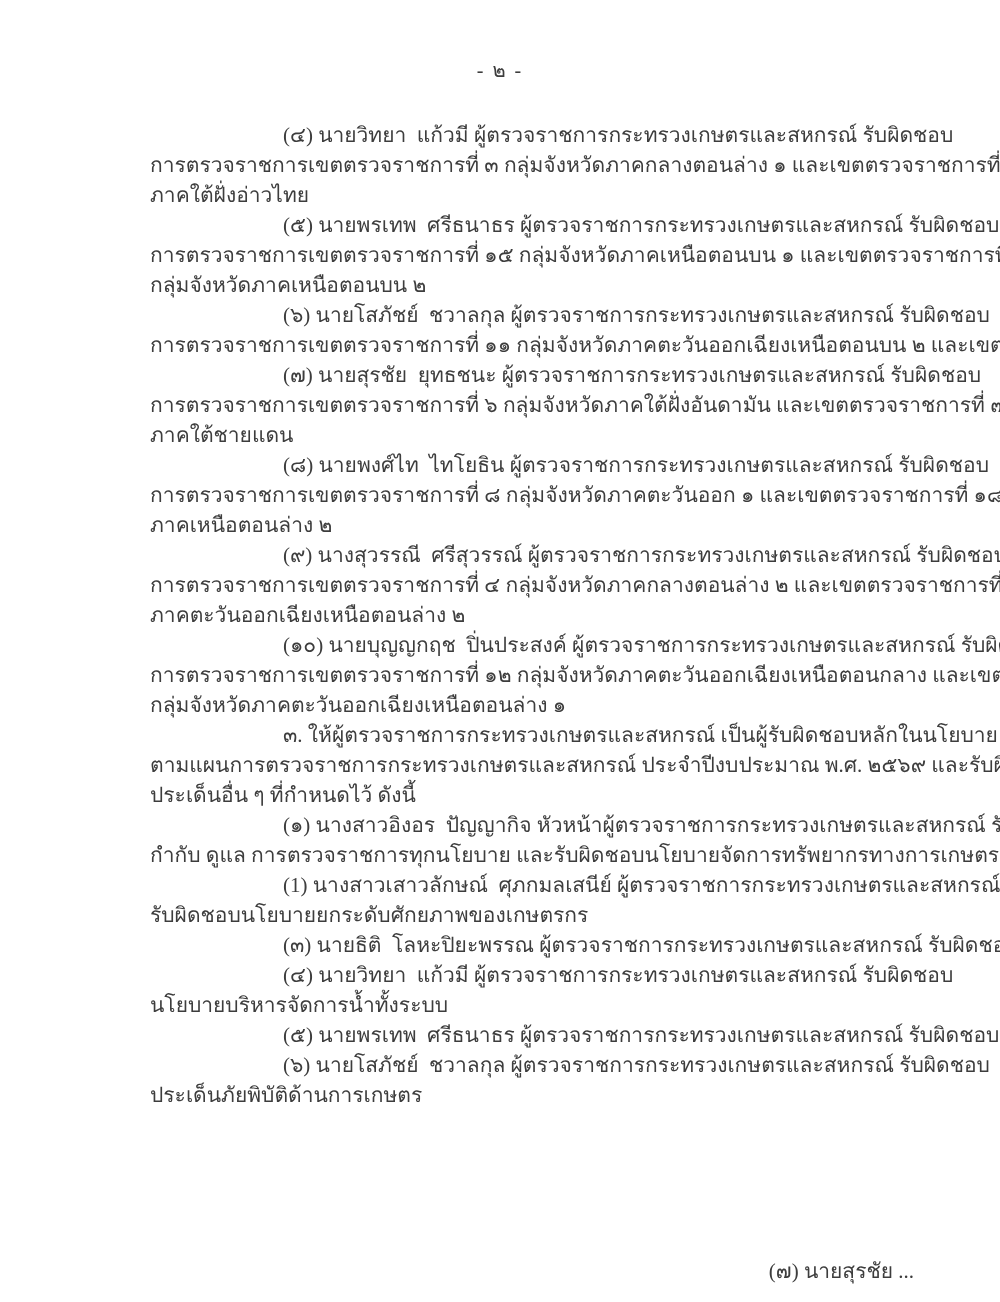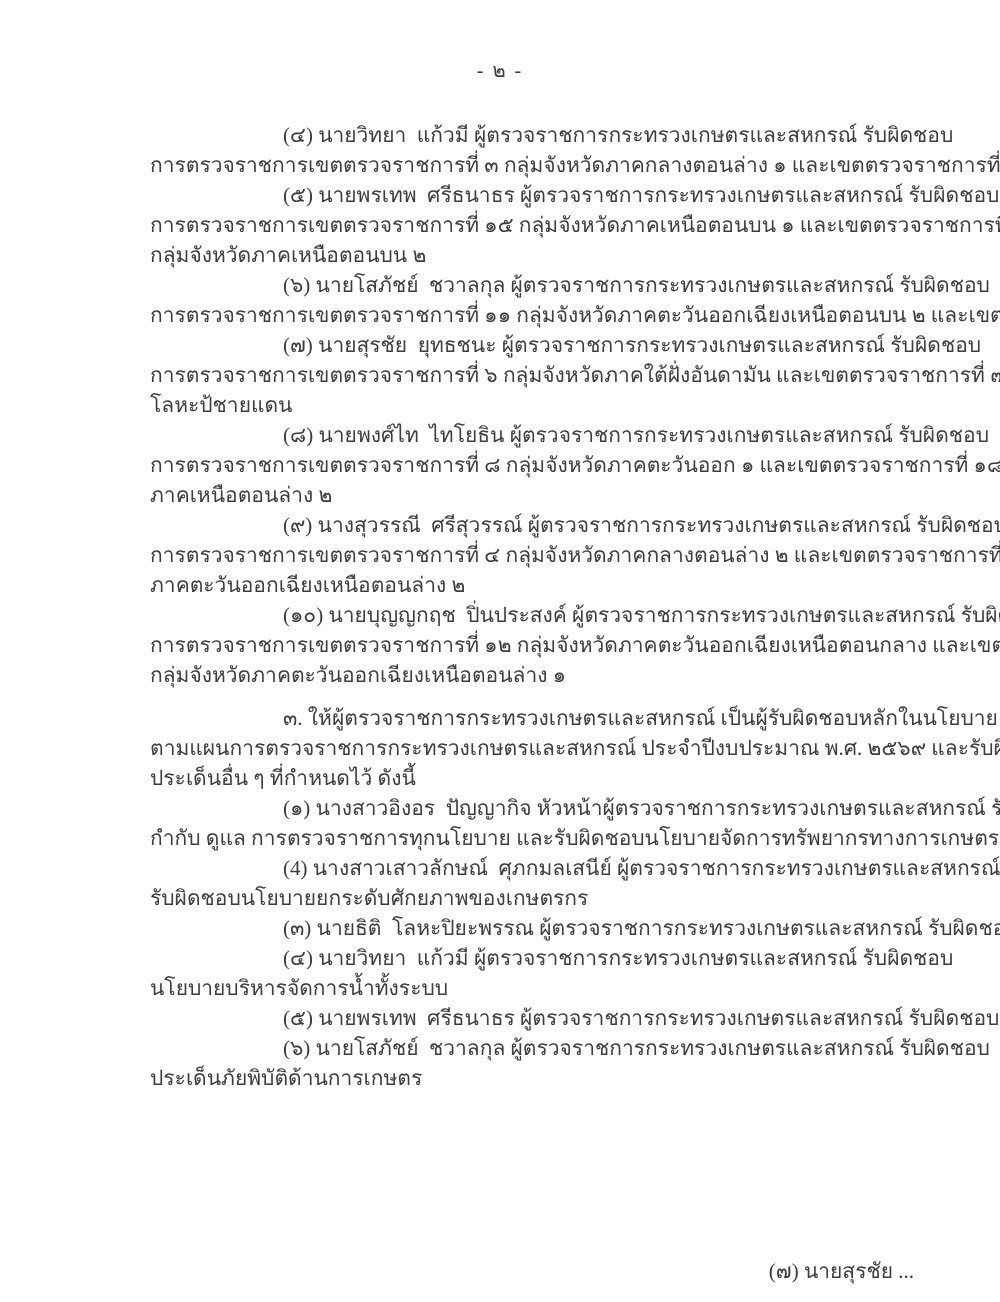--- a/index.html
+++ b/index.html
@@ -35,21 +35,20 @@
     line-height: 30px;
   }
   .line {
     white-space: pre;
     height: 30px;
   }
   .line.indent {
     padding-left: 133px;
   }
   .line.gap-before {
-    margin-top: 13px;
   }
   .footer-catchword {
     position: absolute;
     top: 1256px;
     right: 86px;
     font-size: 21px;
     line-height: 30px;
     white-space: pre;
   }
 </style>
@@ -57,43 +56,44 @@
 <body>
 
 <div class="page">
 
   <div class="page-number">- ๒ -</div>
 
   <div class="doc-body">
 
   <div class="line indent">(๔) นายวิทยา  แก้วมี ผู้ตรวจราชการกระทรวงเกษตรและสหกรณ์ รับผิดชอบ</div>
       <div class="line">การตรวจราชการเขตตรวจราชการที่ ๓ กลุ่มจังหวัดภาคกลางตอนล่าง ๑ และเขตตรวจราชการที่ ๕ กลุ่มจังหวัด</div>
+      <div class="line">ภาคใต้ฝั่งอ่าวไทย</div>
       <div class="line indent">(๕) นายพรเทพ  ศรีธนาธร ผู้ตรวจราชการกระทรวงเกษตรและสหกรณ์ รับผิดชอบ</div>
       <div class="line">การตรวจราชการเขตตรวจราชการที่ ๑๕ กลุ่มจังหวัดภาคเหนือตอนบน ๑ และเขตตรวจราชการที่ ๑๖</div>
       <div class="line">กลุ่มจังหวัดภาคเหนือตอนบน ๒</div>
       <div class="line indent">(๖) นายโสภัชย์  ชวาลกุล ผู้ตรวจราชการกระทรวงเกษตรและสหกรณ์ รับผิดชอบ</div>
       <div class="line">การตรวจราชการเขตตรวจราชการที่ ๑๑ กลุ่มจังหวัดภาคตะวันออกเฉียงเหนือตอนบน ๒ และเขตตรวจราชการที่ ๑๗</div>
       <div class="line indent">(๗) นายสุรชัย  ยุทธชนะ ผู้ตรวจราชการกระทรวงเกษตรและสหกรณ์ รับผิดชอบ</div>
       <div class="line">การตรวจราชการเขตตรวจราชการที่ ๖ กลุ่มจังหวัดภาคใต้ฝั่งอันดามัน และเขตตรวจราชการที่ ๗ กลุ่มจังหวัด</div>
-      <div class="line">โลหะป้ชายแดน</div>
+      <div class="line">ภาคใต้ชายแดน</div>
       <div class="line indent">(๘) นายพงศ์ไท  ไทโยธิน ผู้ตรวจราชการกระทรวงเกษตรและสหกรณ์ รับผิดชอบ</div>
       <div class="line">การตรวจราชการเขตตรวจราชการที่ ๘ กลุ่มจังหวัดภาคตะวันออก ๑ และเขตตรวจราชการที่ ๑๘ กลุ่มจังหวัด</div>
       <div class="line">ภาคเหนือตอนล่าง ๒</div>
       <div class="line indent">(๙) นางสุวรรณี  ศรีสุวรรณ์ ผู้ตรวจราชการกระทรวงเกษตรและสหกรณ์ รับผิดชอบ</div>
       <div class="line">การตรวจราชการเขตตรวจราชการที่ ๔ กลุ่มจังหวัดภาคกลางตอนล่าง ๒ และเขตตรวจราชการที่ ๑๔ กลุ่มจังหวัด</div>
       <div class="line">ภาคตะวันออกเฉียงเหนือตอนล่าง ๒</div>
       <div class="line indent">(๑๐) นายบุญญกฤช  ปิ่นประสงค์ ผู้ตรวจราชการกระทรวงเกษตรและสหกรณ์ รับผิดชอบ</div>
       <div class="line">การตรวจราชการเขตตรวจราชการที่ ๑๒ กลุ่มจังหวัดภาคตะวันออกเฉียงเหนือตอนกลาง และเขตตรวจราชการที่ ๑๓</div>
       <div class="line">กลุ่มจังหวัดภาคตะวันออกเฉียงเหนือตอนล่าง ๑</div>
       <div class="line indent gap-before">๓. ให้ผู้ตรวจราชการกระทรวงเกษตรและสหกรณ์ เป็นผู้รับผิดชอบหลักในนโยบาย</div>
       <div class="line">ตามแผนการตรวจราชการกระทรวงเกษตรและสหกรณ์ ประจำปีงบประมาณ พ.ศ. ๒๕๖๙ และรับผิดชอบ</div>
       <div class="line">ประเด็นอื่น ๆ ที่กำหนดไว้ ดังนี้</div>
       <div class="line indent">(๑) นางสาวอิงอร  ปัญญากิจ หัวหน้าผู้ตรวจราชการกระทรวงเกษตรและสหกรณ์ รับผิดชอบ</div>
       <div class="line">กำกับ ดูแล การตรวจราชการทุกนโยบาย และรับผิดชอบนโยบายจัดการทรัพยากรทางการเกษตร</div>
-      <div class="line indent">(4) นางสาวเสาวลักษณ์  ศุภกมลเสนีย์ ผู้ตรวจราชการกระทรวงเกษตรและสหกรณ์</div>
+      <div class="line indent">(1) นางสาวเสาวลักษณ์  ศุภกมลเสนีย์ ผู้ตรวจราชการกระทรวงเกษตรและสหกรณ์</div>
       <div class="line">รับผิดชอบนโยบายยกระดับศักยภาพของเกษตรกร</div>
       <div class="line indent">(๓) นายธิติ  โลหะปิยะพรรณ ผู้ตรวจราชการกระทรวงเกษตรและสหกรณ์ รับผิดชอบ</div>
       <div class="line indent">(๔) นายวิทยา  แก้วมี ผู้ตรวจราชการกระทรวงเกษตรและสหกรณ์ รับผิดชอบ</div>
       <div class="line">นโยบายบริหารจัดการน้ำทั้งระบบ</div>
       <div class="line indent">(๕) นายพรเทพ  ศรีธนาธร ผู้ตรวจราชการกระทรวงเกษตรและสหกรณ์ รับผิดชอบ</div>
       <div class="line indent">(๖) นายโสภัชย์  ชวาลกุล ผู้ตรวจราชการกระทรวงเกษตรและสหกรณ์ รับผิดชอบ</div>
       <div class="line">ประเด็นภัยพิบัติด้านการเกษตร</div>
     </div>
 
   <div class="footer-catchword">(๗) นายสุรชัย ...</div>

